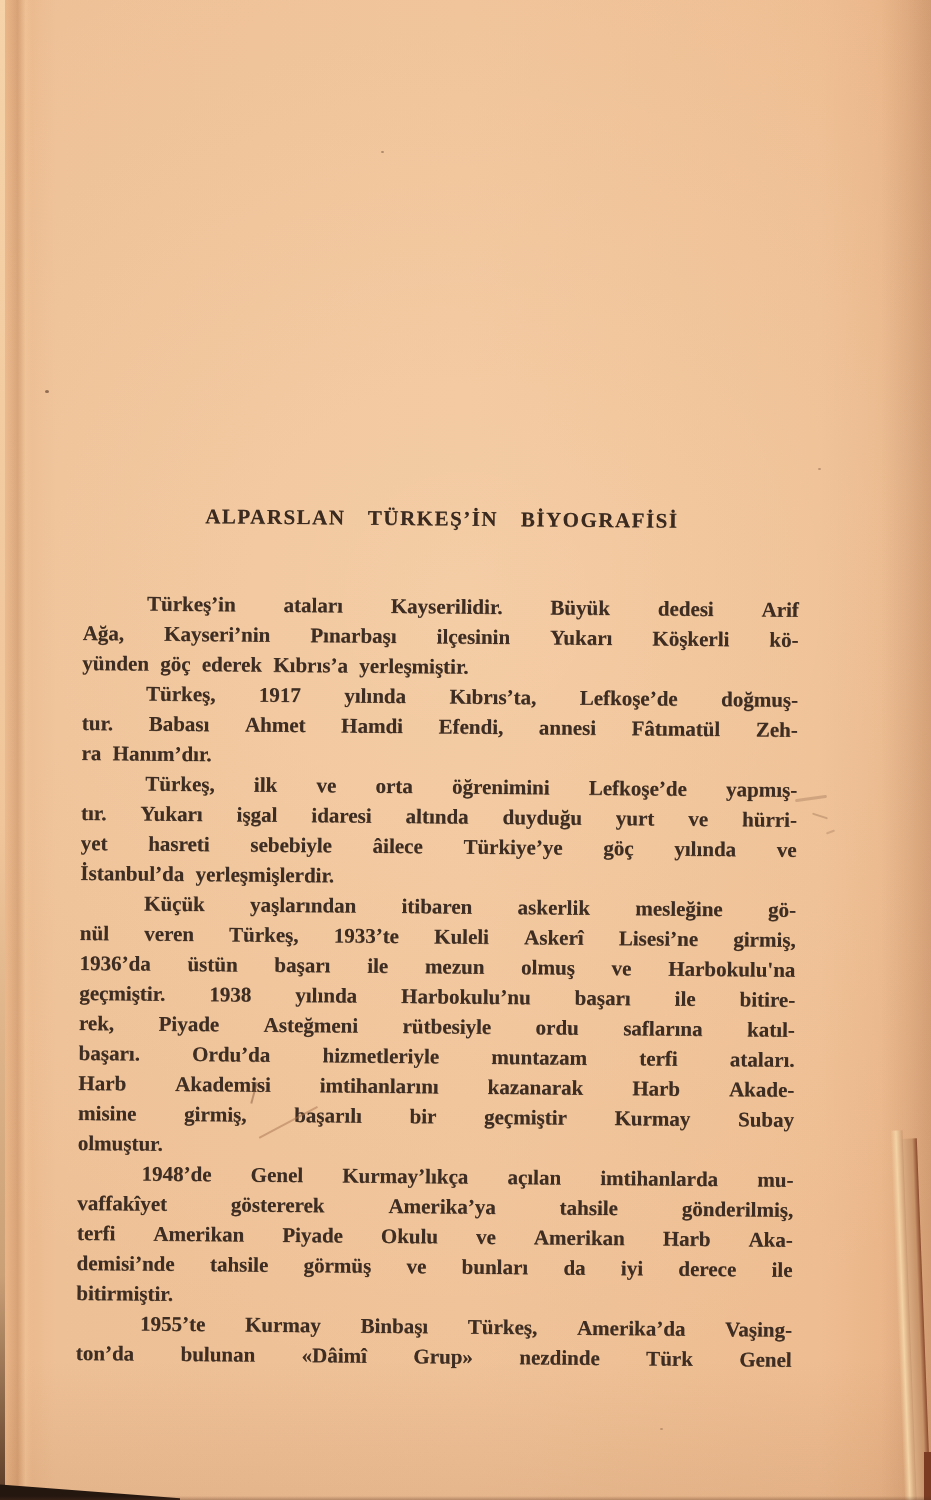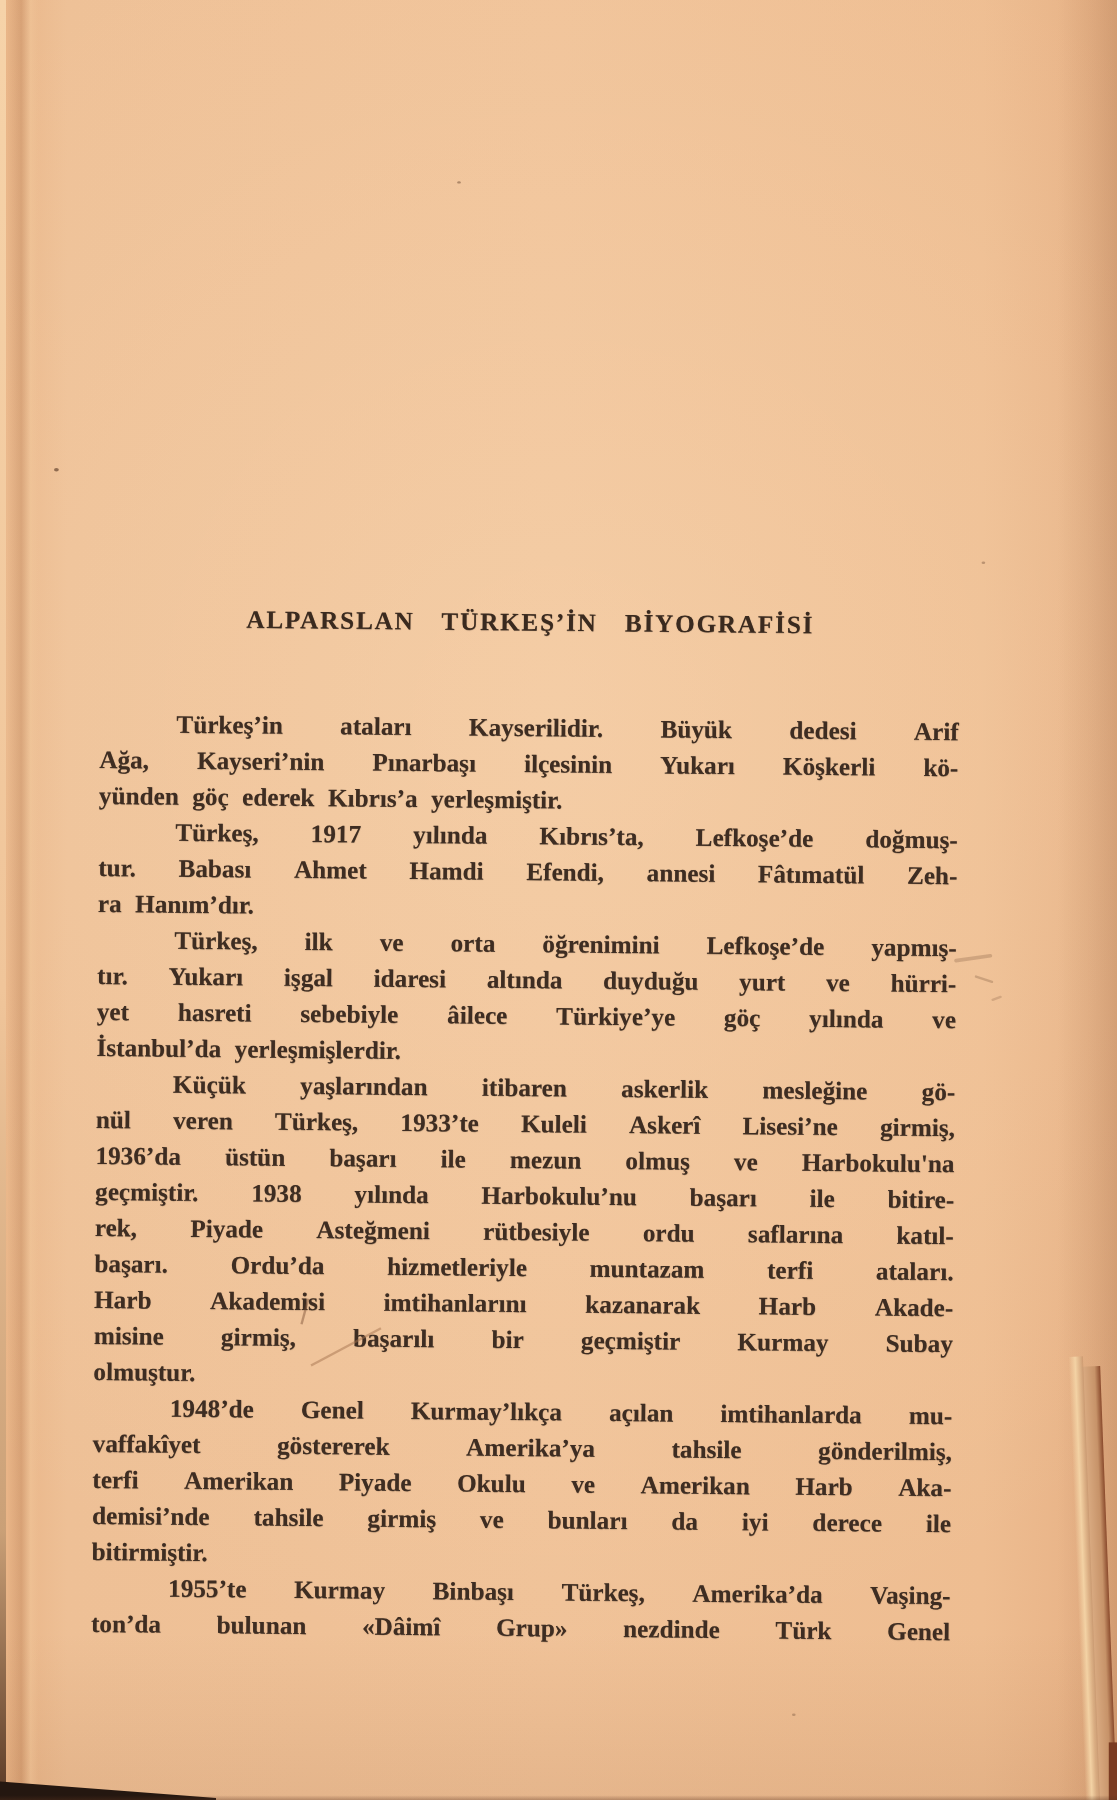--- a/index.html
+++ b/index.html
@@ -239,21 +239,21 @@
           <span>Piyade</span>
           <span>Okulu</span>
           <span>ve</span>
           <span>Amerikan</span>
           <span>Harb</span>
           <span>Aka-</span>
         </div>
         <div class="line just">
           <span>demisi’nde</span>
           <span>tahsile</span>
-          <span>girmiş</span>
+          <span>görmüş</span>
           <span>ve</span>
           <span>bunları</span>
           <span>da</span>
           <span>iyi</span>
           <span>derece</span>
           <span>ile</span>
         </div>
         <div class="line plain">bitirmiştir.</div>
         <div class="line just indent">
           <span>1955’te</span>

